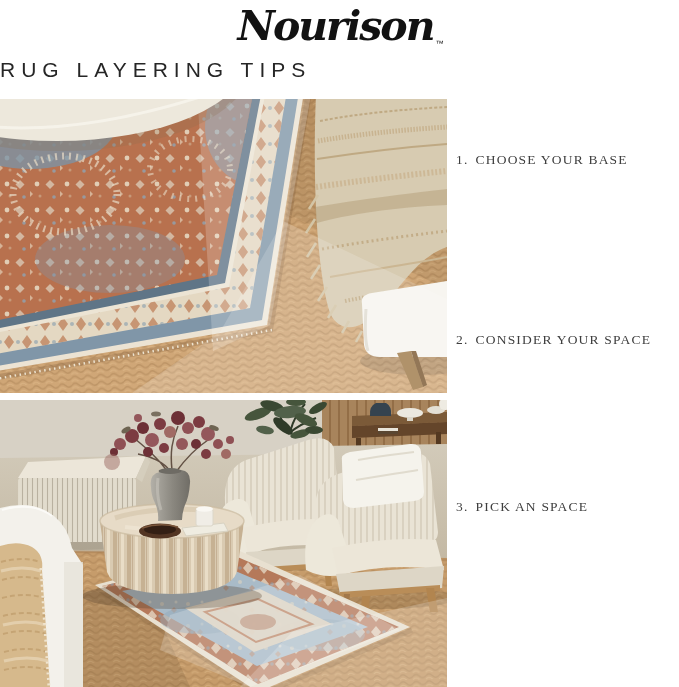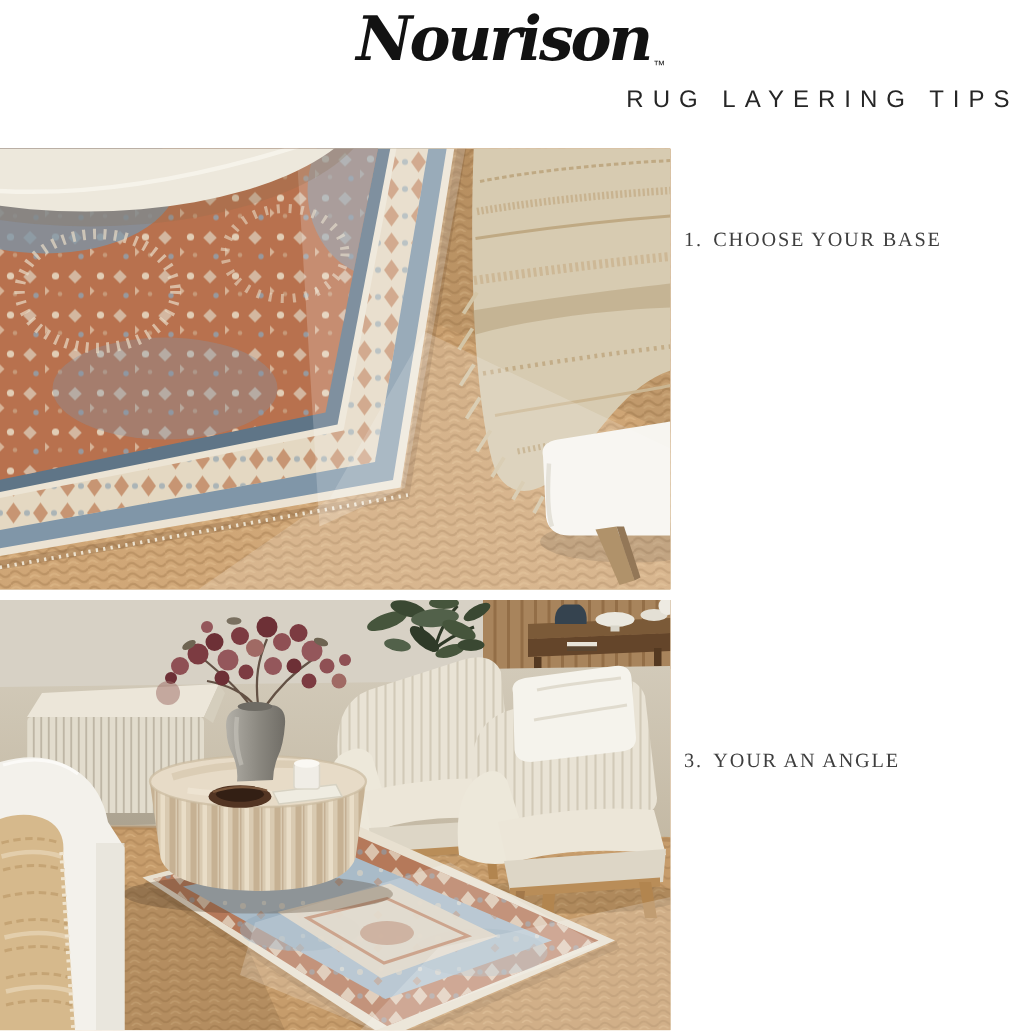--- a/index.html
+++ b/index.html
@@ -4,22 +4,22 @@
 <style>
   html,body{margin:0;padding:0;background:#fff;}
   .canvas{position:relative;width:679px;height:687px;background:#ffffff;overflow:hidden;
           font-family:"Liberation Sans",sans-serif;}
   
   .logo{position:absolute;top:2px;left:0;width:100%;text-align:center;
         font-family:"DejaVu Serif",serif;font-style:italic;font-weight:700;
         font-size:41px;color:#121212;letter-spacing:-2px;}
   .logo .tm{display:inline-block;font-family:"Liberation Sans",sans-serif;font-style:normal;
         font-weight:400;font-size:8px;letter-spacing:0;position:relative;top:6px;left:2px;color:#222;}
-  .title{position:absolute;top:58px;left:0;width:100%;text-align:right;
-         font-size:16px;font-weight:300;letter-spacing:6px;color:#262626;}
+  .title{position:absolute;top:58px;left:0;width:100%;text-align:left;
+         font-size:21px;font-weight:300;letter-spacing:6px;color:#262626;}
   
   .photo{position:absolute;left:0;width:447px;overflow:hidden;margin:0;padding:0;background:#c69c6b;}
   .photo1{top:99px;height:294px;}
   .photo2{top:400px;height:287px;}
   .photo svg{display:block;width:100%;height:100%;}
   
   .tips{position:absolute;left:456px;top:0;width:220px;}
   .tip{position:absolute;left:0;width:220px;font-family:Liberation Serif, serif;}
   .tip1{top:152px}.tip2{top:332px}.tip3{top:499px}
   .tip h2{margin:0;font-size:13.5px;font-weight:400;letter-spacing:1.2px;
@@ -363,19 +363,20 @@
         <path d="M41,168 Q45,230 49,287" fill="none" stroke="#f0e6d2" stroke-width="3" stroke-dasharray="2,3.5" opacity="0.95"></path>
       </g>
     </svg>
   </figure>
 
   <aside class="tips">
     <section class="tip tip1">
       <h2><span class="num">1.</span><span>CHOOSE YOUR BASE</span></h2>
     </section>
     <section class="tip tip2">
+      <h2><span class="num">2.</span><span>CONSIDER YOUR SPACE</span></h2>
     </section>
     <section class="tip tip3">
-      <h2><span class="num">3.</span><span>YOUR AN ANGLE</span></h2>
+      <h2><span class="num">3.</span><span>PICK AN SPACE</span></h2>
     </section>
   </aside>
 
 </div>
 
 </body></html>

